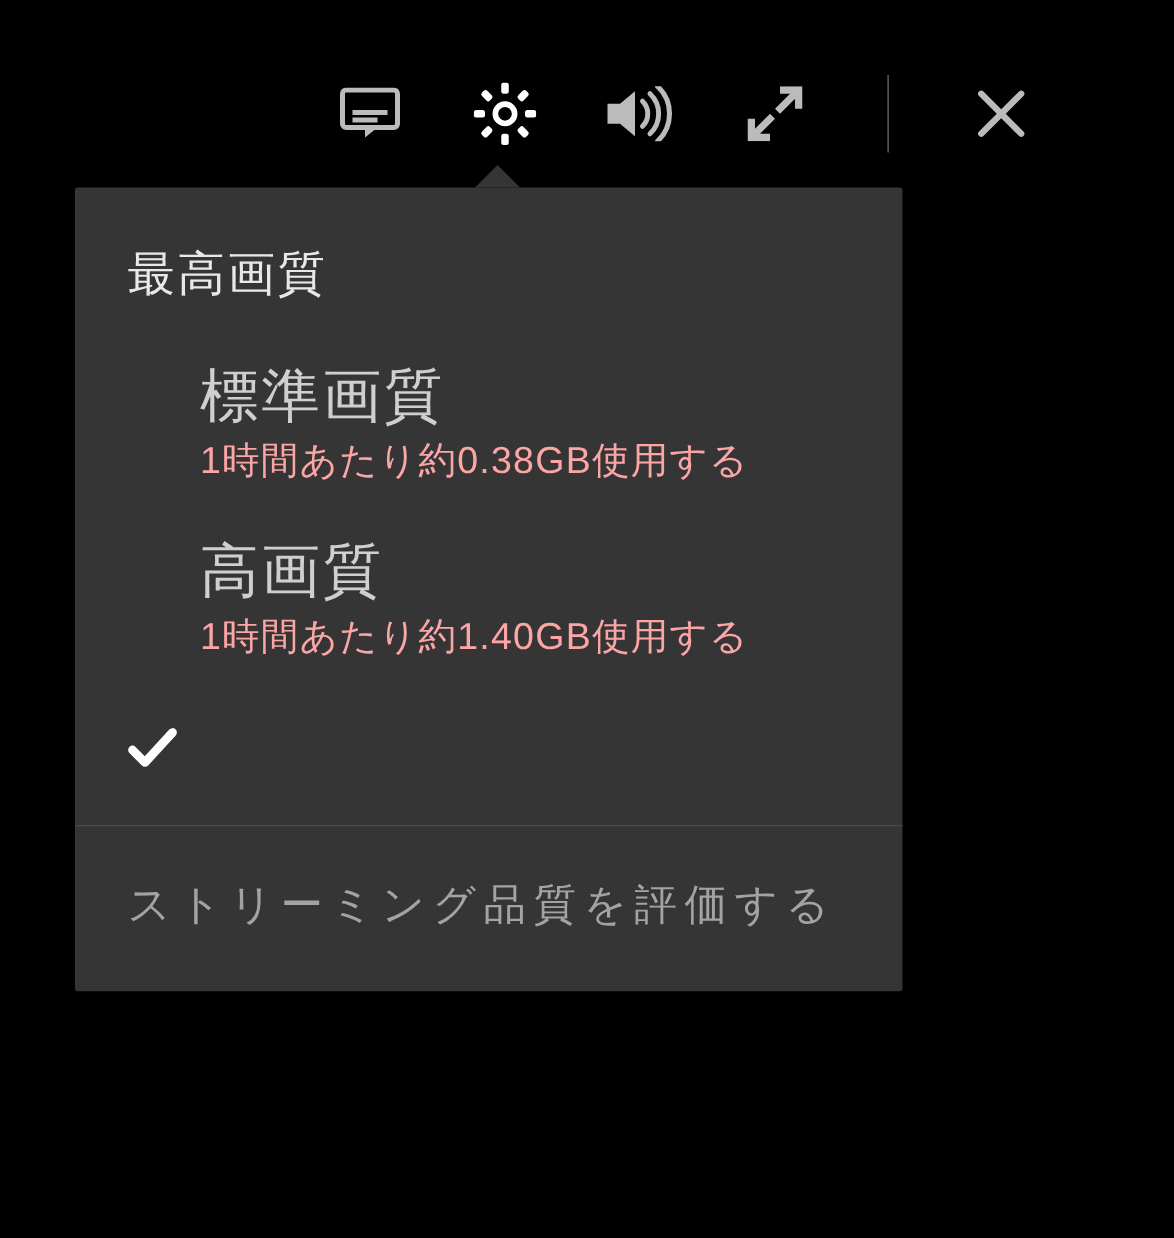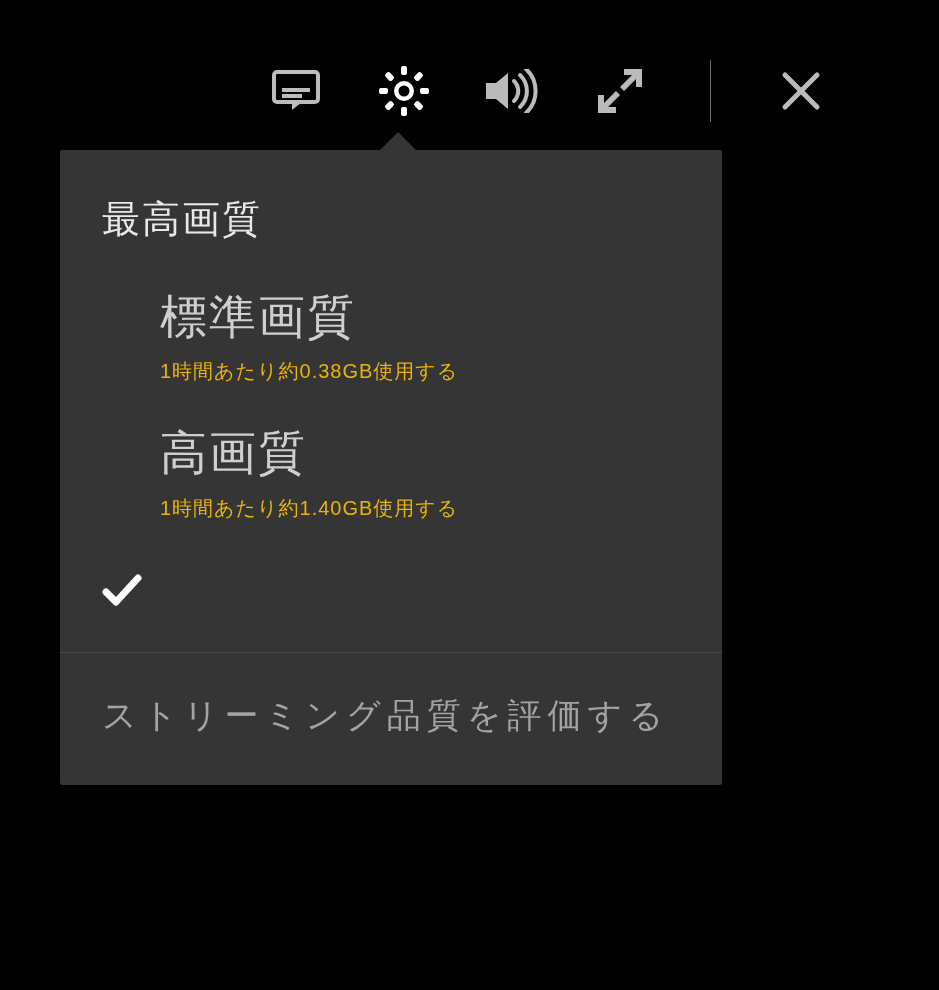--- a/index.html
+++ b/index.html
@@ -84,24 +84,23 @@
   }
   .option .check svg { display: block; }
   .option .pad  { width: 60px; flex: 0 0 60px; } 
   .option .text .title {
     font-size: 47px;
     color: #cfcfcf;
     letter-spacing: 2px;
     line-height: 1.35;
   }
   .option .text .desc {
-    font-size: 20px;
-    color: #eab308;
+    font-size: 30px;
+    color: #fca5a5;
     letter-spacing: 1px;
-    margin-top: 10px;
   }
   .option.selected .text .title { color: #fff; }
 
   .divider {
     height: 1px;
     background: #4a4a4a;
     margin: 22px 0 0;
   }
 
   .rate-link {

